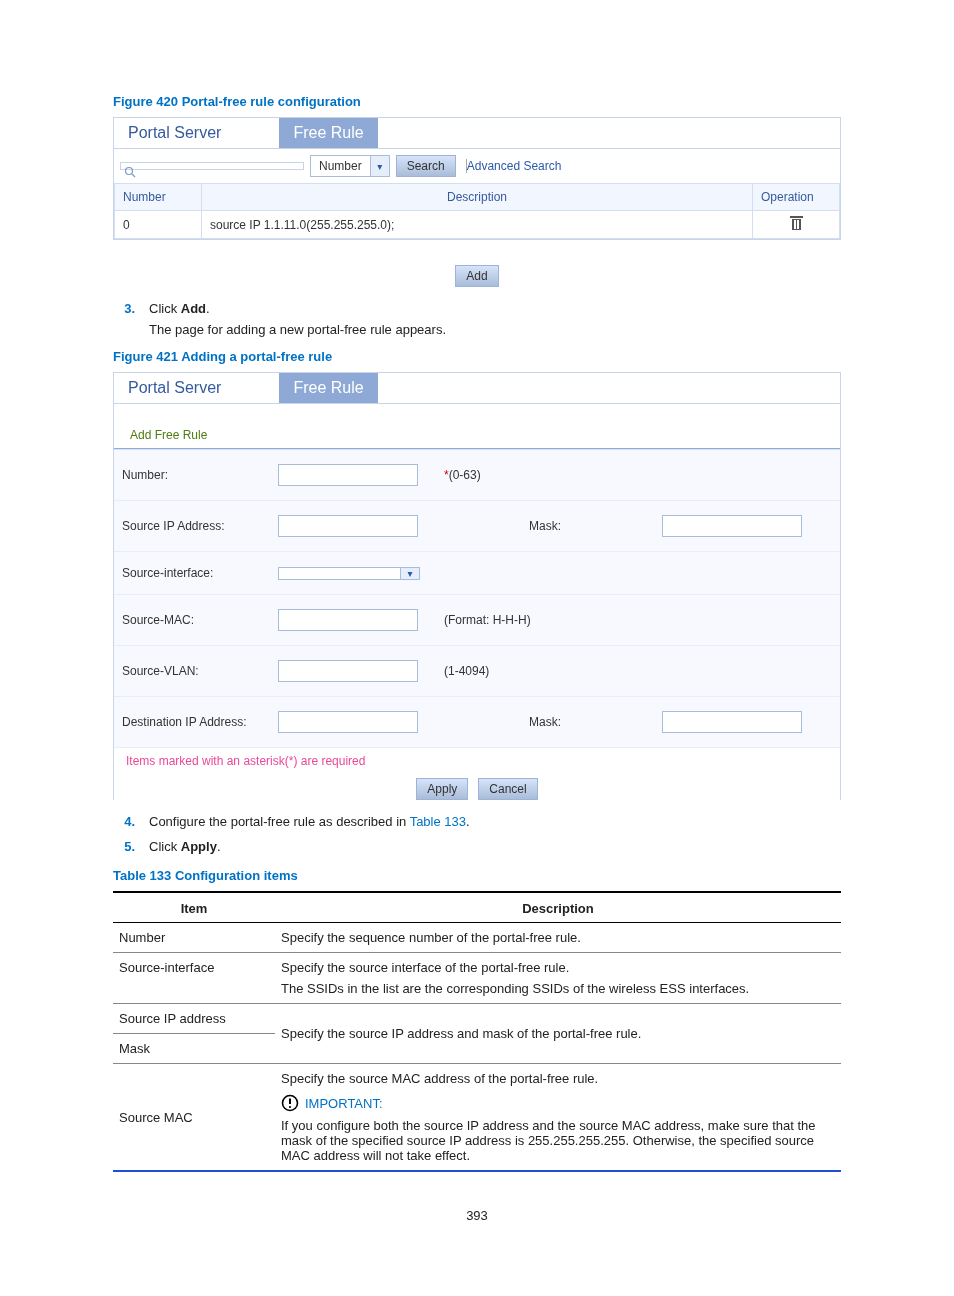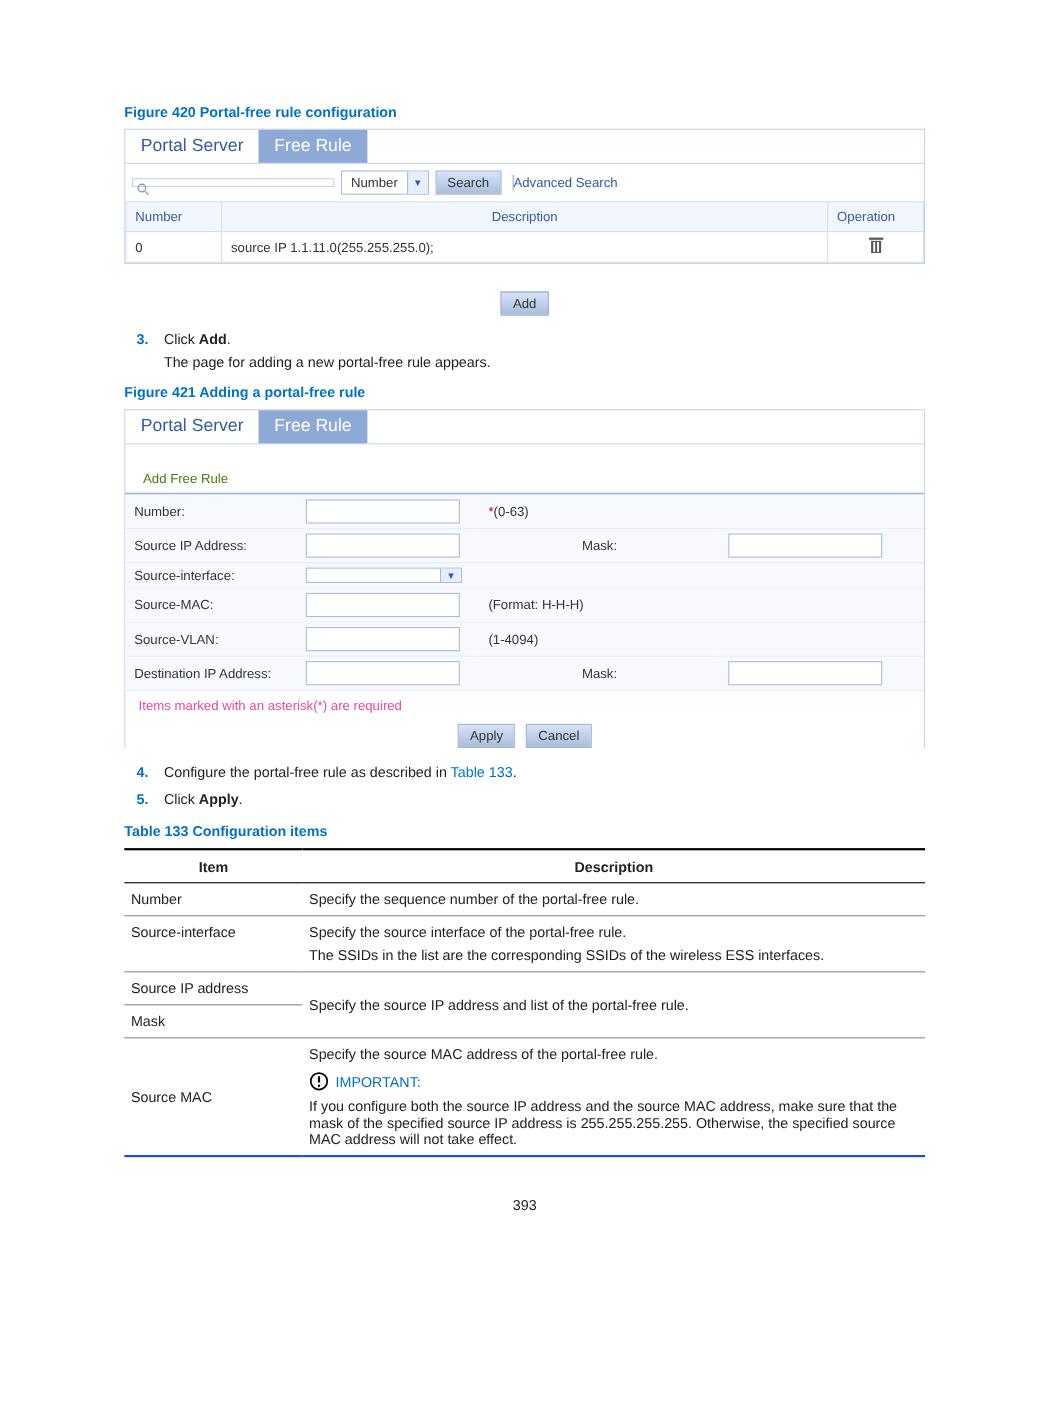--- a/index.html
+++ b/index.html
@@ -32,20 +32,21 @@
     align-items: flex-end;
   }
   .tab {
     padding: 6px 14px;
     font-size: 16px;
     color: #355a9e;
   }
   .tab.active {
     background: #8fa9d6;
     color: #fff;
+    margin-left: 44px;
   }
   .searchbar {
     display: flex;
     align-items: center;
     padding: 6px 6px;
     gap: 6px;
   }
   .searchinput {
     border: 1px solid #c8d4e8;
     padding: 3px 4px 3px 18px;
@@ -159,21 +160,21 @@
   }
   .formtable {
     width: 100%;
     border-collapse: collapse;
   }
   .formtable tr {
     border-bottom: 1px solid #e6eefb;
   }
   .formtable td {
     background: #f7f9fe;
-    padding: 4px 8px;
+    padding: 14px 8px;
     font-size: 12px;
     color: #333;
   }
   .forminput {
     width: 130px;
     border: 1px solid #a9bdd8;
     padding: 2px 4px;
     font-size: 12px;
     height: 16px;
   }
@@ -371,21 +372,21 @@
     </tr>
     <tr>
       <td>Source-interface</td>
       <td>
         <div>Specify the source interface of the portal-free rule.</div>
         <div style="margin-top:6px">The SSIDs in the list are the corresponding SSIDs of the wireless ESS interfaces.</div>
       </td>
     </tr>
     <tr>
       <td>Source IP address</td>
-      <td rowspan="2" style="vertical-align:middle">Specify the source IP address and list of the portal-free rule.</td>
+      <td rowspan="2" style="vertical-align:middle">Specify the source IP address and mask of the portal-free rule.</td>
     </tr>
     <tr>
       <td>Mask</td>
     </tr>
     <tr class="lastrow">
       <td style="vertical-align:middle">Source MAC</td>
       <td>
         <div>Specify the source MAC address of the portal-free rule.</div>
         <div class="important-head">
           <svg width="18" height="18" viewBox="0 0 18 18">

